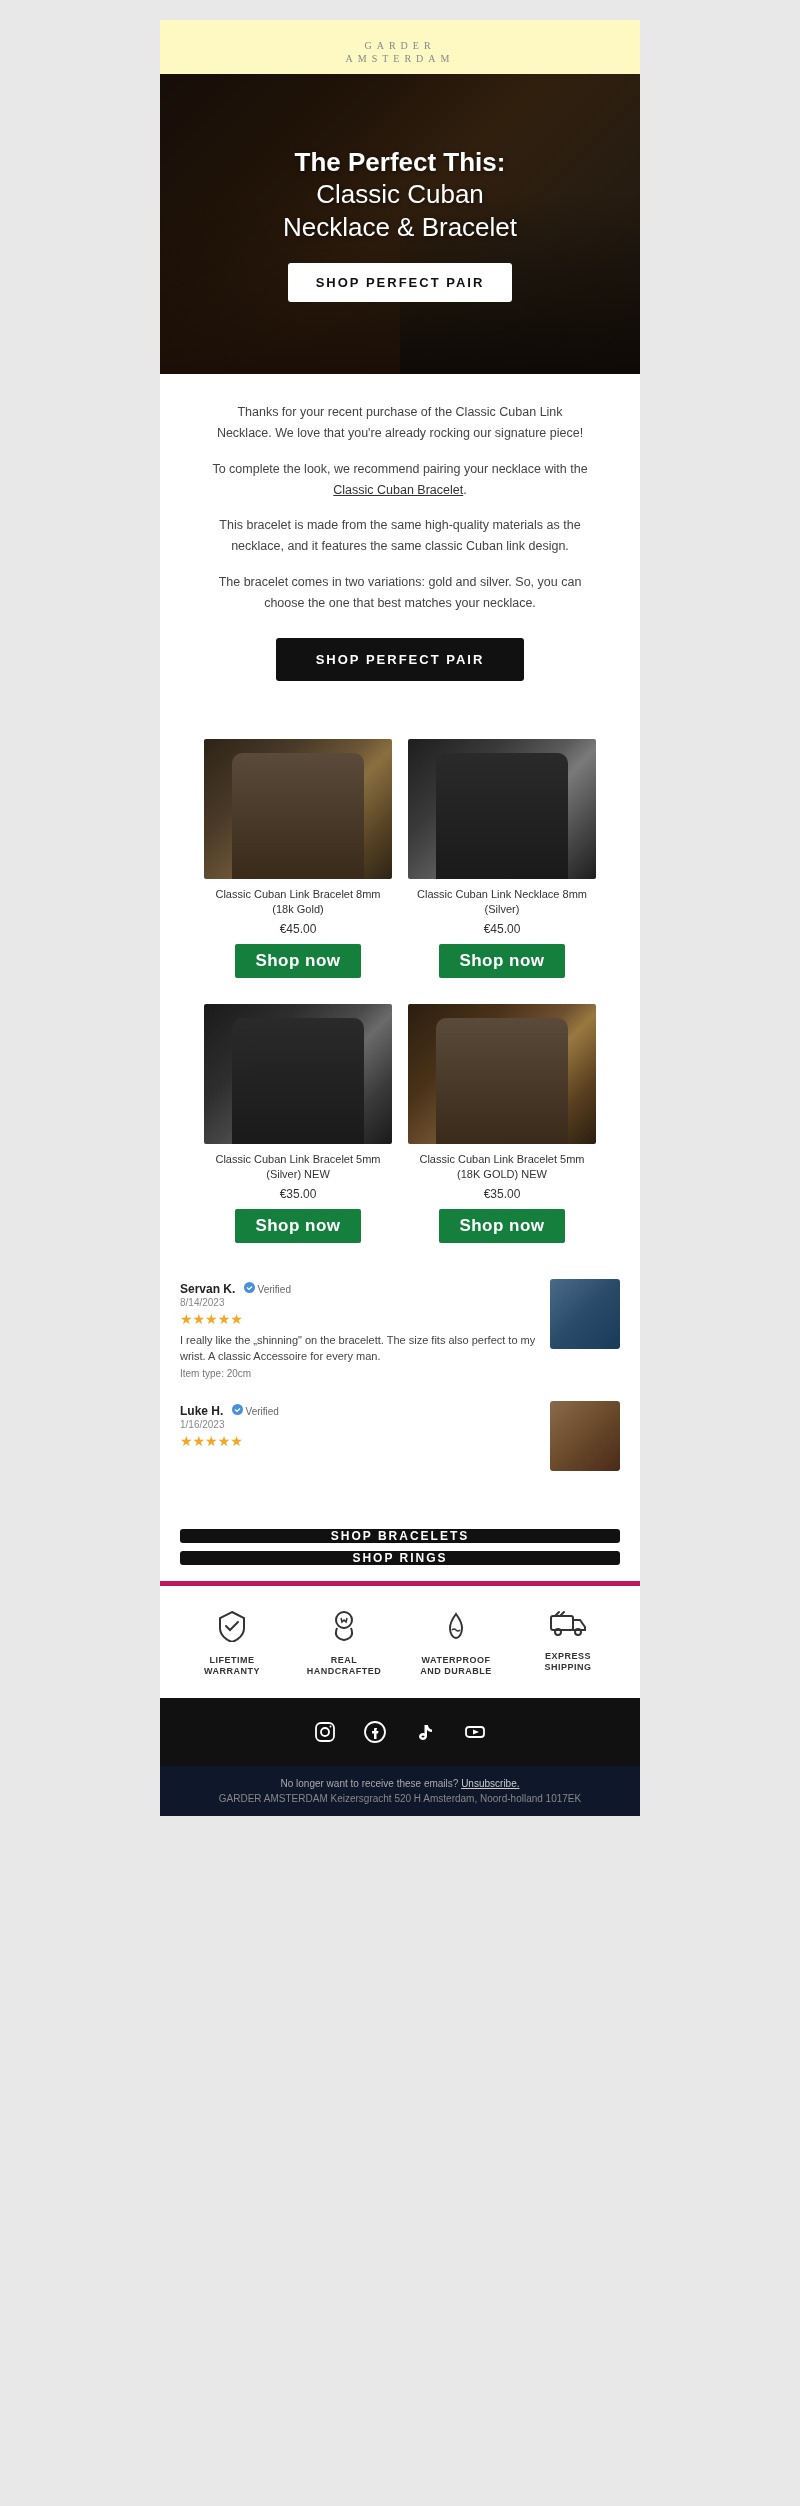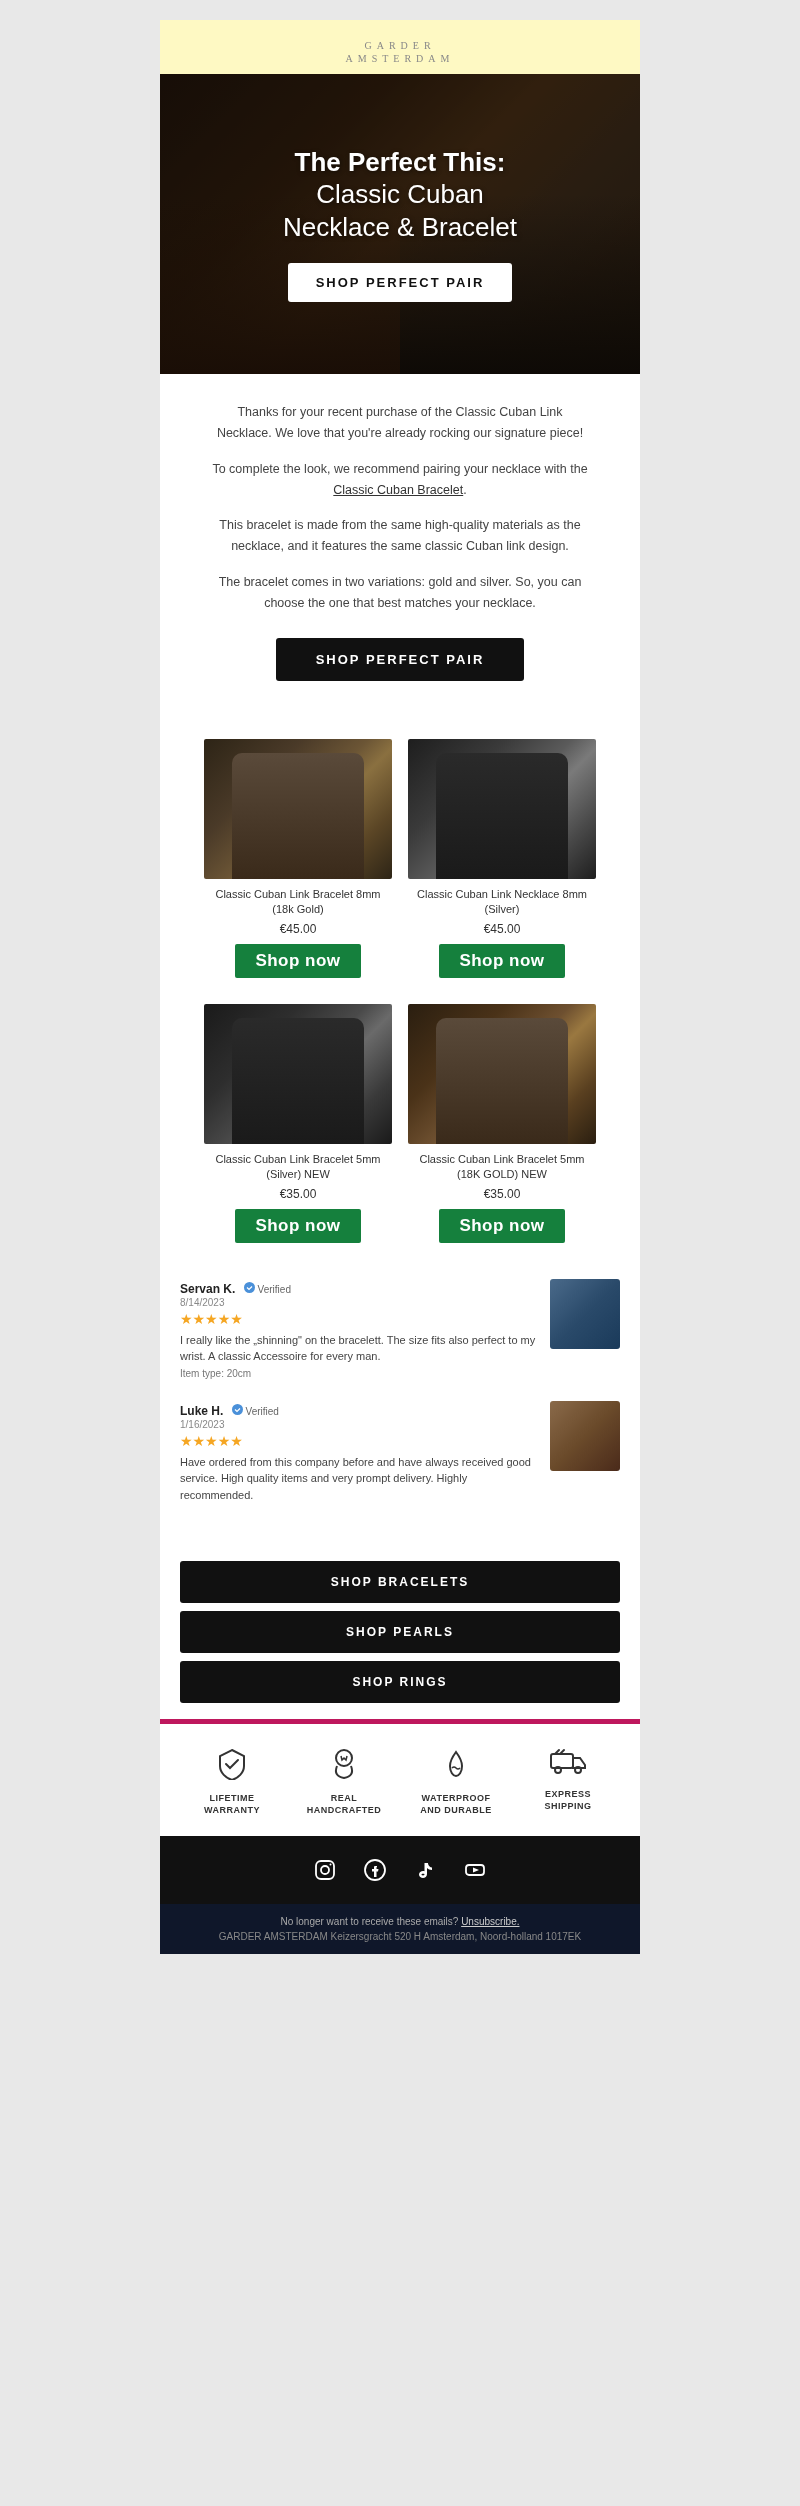--- a/index.html
+++ b/index.html
@@ -218,21 +218,20 @@
     .shop-categories {
       padding: 16px 20px 8px;
       display: flex;
       flex-direction: column;
       gap: 8px;
     }
     .cat-btn {
       background: #111;
       color: #fff;
       text-align: center;
-      padding: 14px;
       font-size: 12px;
       font-weight: 700;
       letter-spacing: 2px;
       border-radius: 3px;
       cursor: pointer;
     }
     
     .features-row {
       display: flex;
       justify-content: space-around;
@@ -457,30 +456,28 @@
           <span class="verified-badge">
             <svg width="11" height="11" viewBox="0 0 11 11">
                 <circle cx="5.5" cy="5.5" r="5.5" fill="#4a90d9"></circle>
                 <path d="M3 5.5l2 2 3-3" stroke="#fff" stroke-width="1.2" fill="none"></path>
               </svg>
             <span>Verified</span>
           </span>
         </div>
         <div class="review-date">1/16/2023</div>
         <div class="stars">★★★★★</div>
-        <div class="review-text">Have ordered from this company before and have always received good service. High quality items and very prompt delivery. Highly recommended.</div>
       </div>
       <div class="review-thumb review-thumb-2"></div>
     </div>
 
   </div>
 
   <div class="shop-categories">
     <div class="cat-btn">SHOP BRACELETS</div>
-    <div class="cat-btn">SHOP PEARLS</div>
     <div class="cat-btn">SHOP RINGS</div>
   </div>
 
   <div class="features-row">
 
     <div class="feature-item">
       <span class="feature-icon">
         <svg width="32" height="32" viewBox="0 0 32 32">
           <path d="M16 2 L28 8 L28 18 C28 25 22 30 16 32 C10 30 4 25 4 18 L4 8 Z" fill="none" stroke="#333" stroke-width="2"></path>
           <path d="M10 16 L14 20 L22 12" stroke="#333" stroke-width="2" fill="none" stroke-linecap="round"></path>

